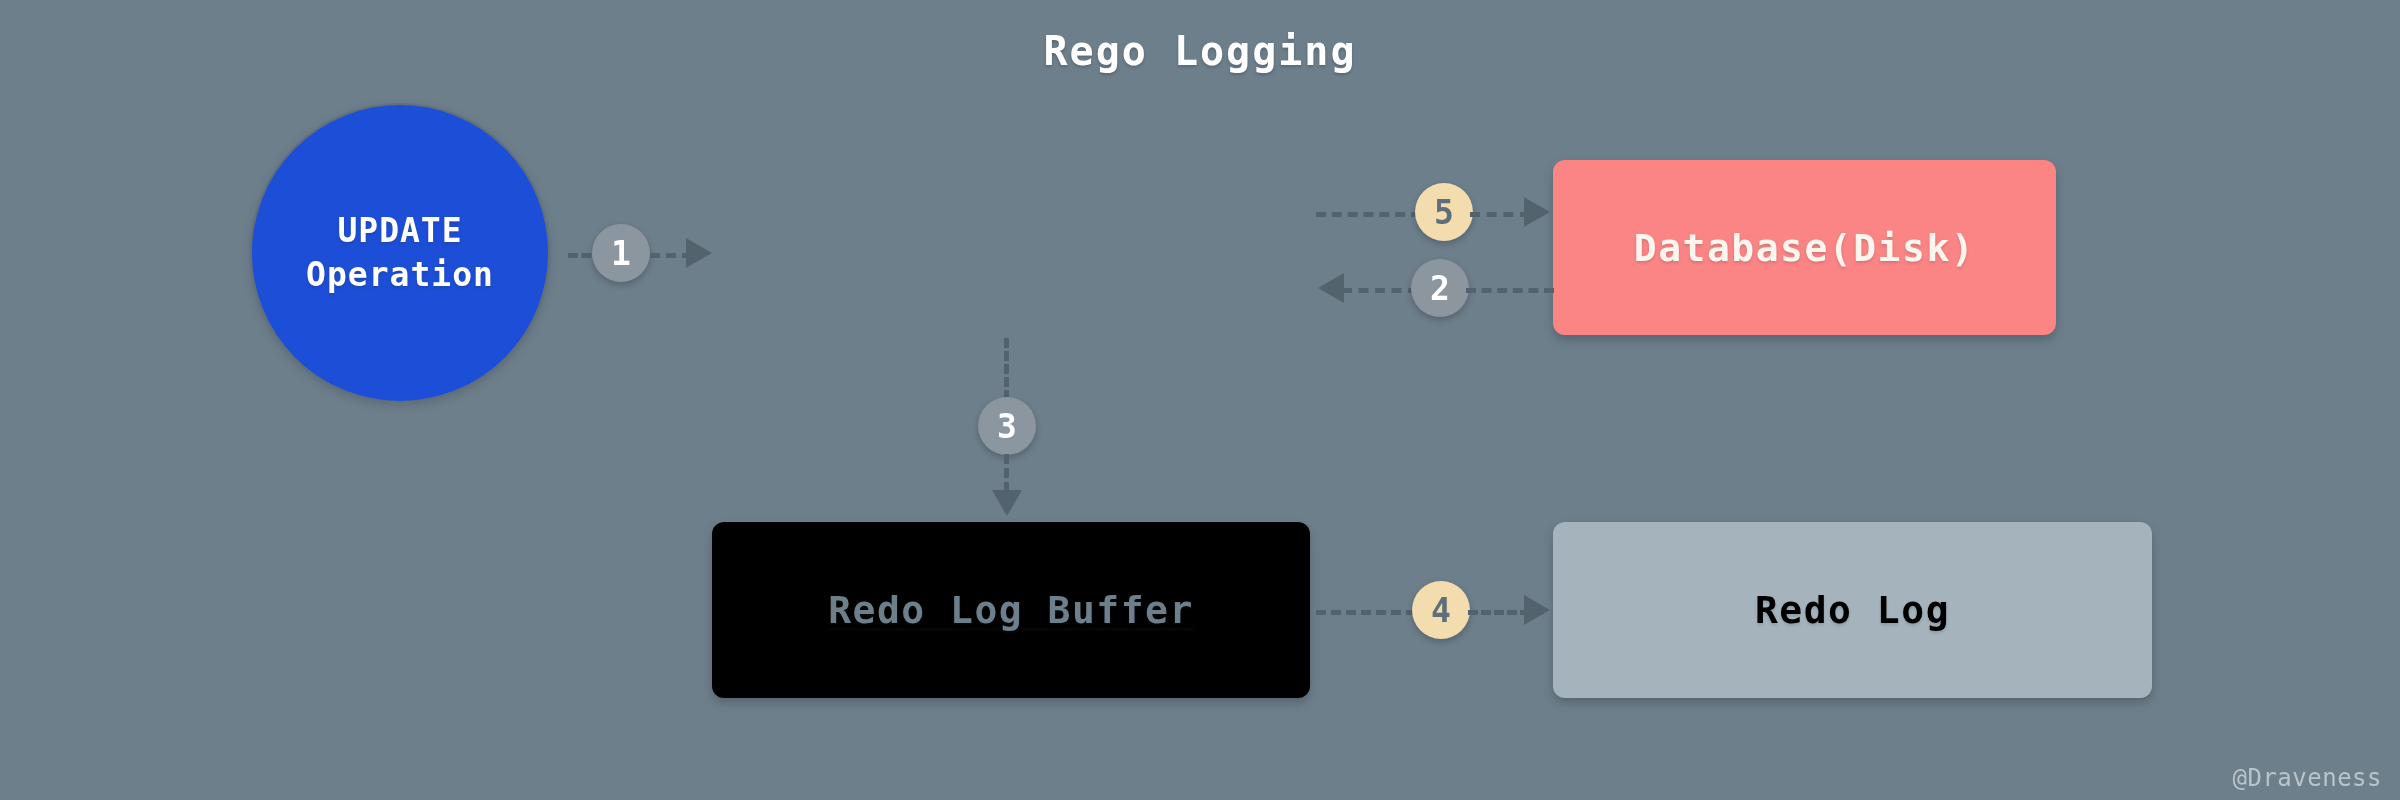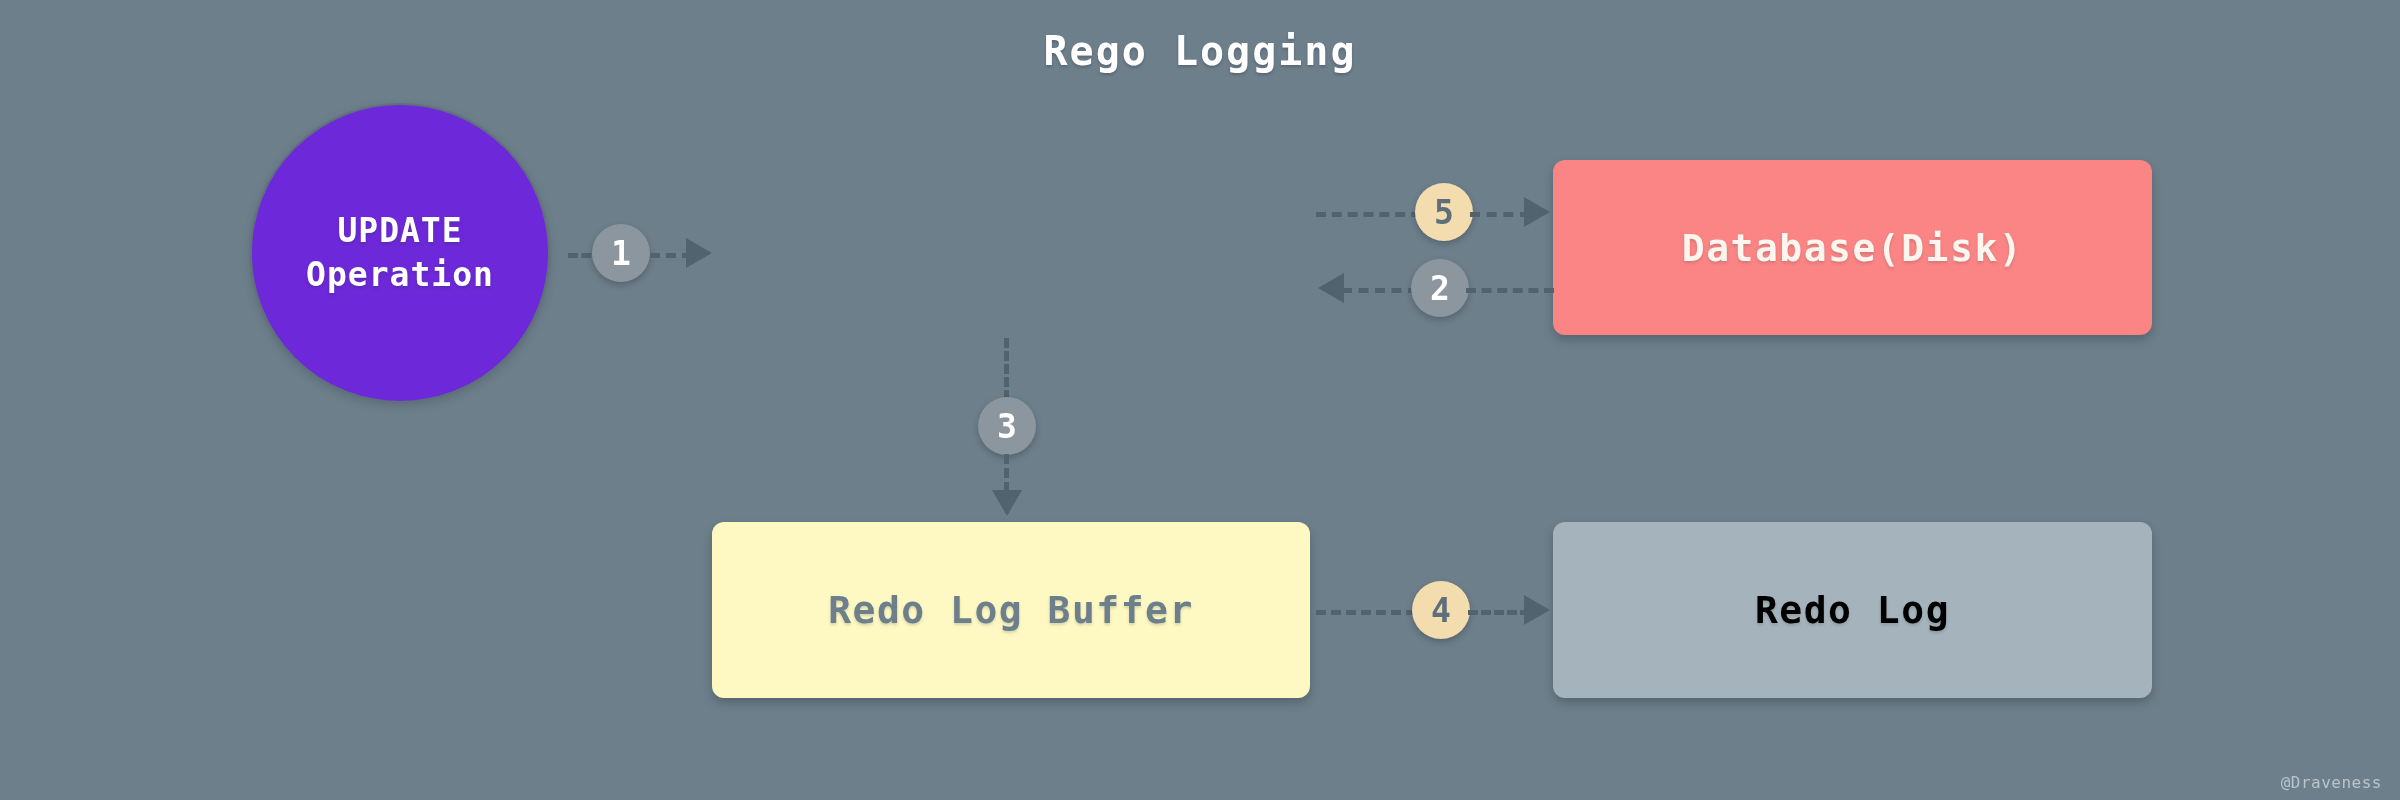--- a/index.html
+++ b/index.html
@@ -33,21 +33,21 @@
   }
 
   
   #circle-node {
     position: absolute;
     left: 250px;
     top: 103px;
     width: 300px;
     height: 300px;
     border-radius: 50%;
-    background: #6d28d9;
+    background: #1d4ed8;
     border: 2px solid #5f707c;
     box-shadow: 0 3px 8px rgba(40,50,58,0.22);
     display: flex;
     flex-direction: column;
     align-items: center;
     justify-content: center;
     box-sizing: border-box;
   }
   #circle-node .cline {
     color: #ffffff;
@@ -72,21 +72,21 @@
   }
   .box .blabel {
     font-size: 38px;
     font-weight: 700;
     letter-spacing: 1.5px;
     white-space: nowrap;
     text-shadow: 0 2px 3px rgba(40,50,58,0.18);
   }
 
   #box-data        { left: 712px;  top: 160px; width: 598px; height: 175px; }
-  #box-database    { left: 1553px; top: 160px; width: 599px; height: 175px; align-items: center; }
+  #box-database    { left: 1553px; top: 160px; width: 503px; height: 175px; align-items: center; }
   #box-redobuffer  { left: 712px;  top: 522px; width: 598px; height: 176px; }
   #box-redolog     { left: 1553px; top: 522px; width: 599px; height: 176px; }
 
   
   .harrow {
     position: absolute;
     height: 0;
     border-top: 5px dashed #53636e;
   }
   .arrowhead {
@@ -131,21 +131,21 @@
   }
   .badge-gray { background: #8b969f; color: #ffffff; }
   .badge-tan  { background: #f3dcae; color: #5e6f7b; }
 
   
   #watermark {
     position: absolute;
     right: 18px;
     bottom: 8px;
     color: #b9c4cb;
-    font-size: 16px;
+    font-size: 24px;
     font-family: "DejaVu Sans Mono", "Liberation Mono", monospace;
     letter-spacing: 0.5px;
   }
 </style>
 </head>
 <body>
 
 <div id="stage">
 
   <div id="title">Rego Logging</div>
@@ -181,21 +181,21 @@
   </div>
   <div class="harrow" style="left:1466px; top:288px; width:88px;"></div>
 
   <div class="varrow" style="left:1004px; top:338px; height:62px;"></div>
   <div class="badge badge-gray" style="left:978px; top:397px;">
     <span>3</span>
   </div>
   <div class="varrow" style="left:1004px; top:454px; height:38px;"></div>
   <div class="arrowhead ah-down" style="left:992px; top:490px;"></div>
 
-  <div class="box" id="box-redobuffer" style="background:#fef9c3;">
+  <div class="box" id="box-redobuffer" style="background:#000000;text-decoration:underline;">
     <span class="blabel" style="color:#6d7f8b;">Redo Log Buffer</span>
   </div>
 
   <div class="box" id="box-redolog" style="background:#a5b4bc;">
     <span class="blabel" style="color:#000000;">Redo Log</span>
   </div>
 
   <div class="harrow" style="left:1316px; top:610px; width:100px;"></div>
   <div class="badge badge-tan" style="left:1412px; top:581px;">
     <span>4</span>

